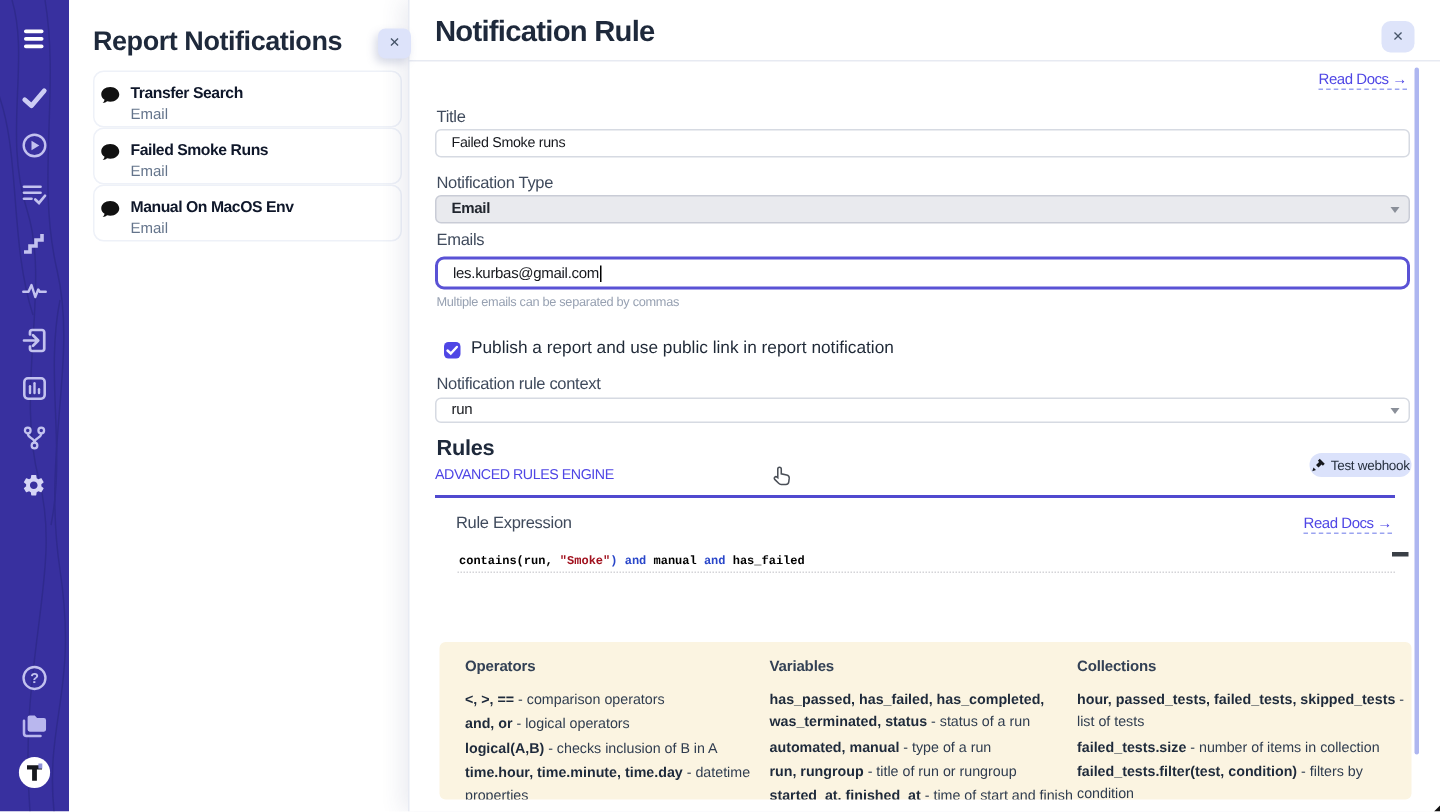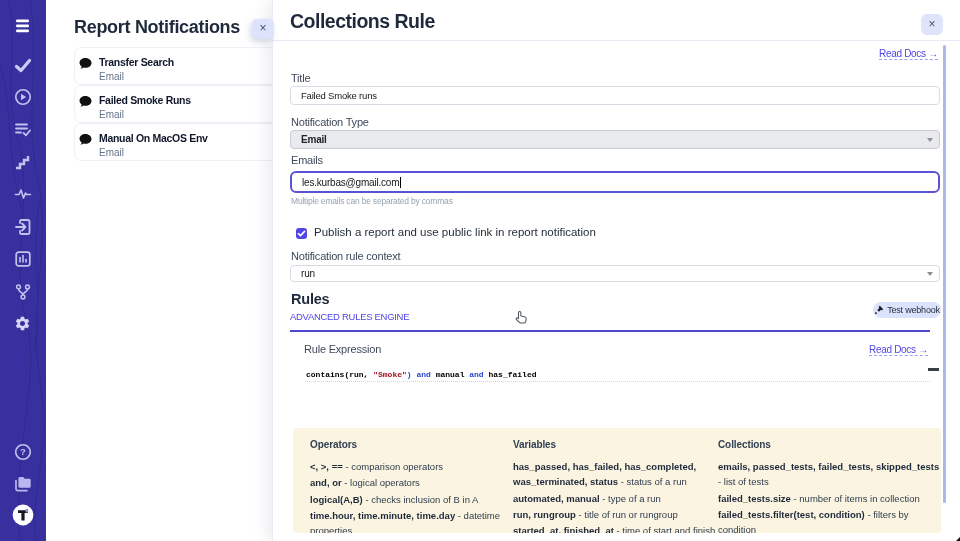--- a/index.html
+++ b/index.html
@@ -7,21 +7,21 @@
     font-family:"Liberation Sans", sans-serif; }
   #app { position:relative; width:960px; height:541px; overflow:hidden; }
 
   
   #sidebar { position:absolute; left:0; top:0; width:46px; height:541px;
     background:#38309f; overflow:hidden; }
   #sidebar svg.icn { position:absolute; left:14px; }
 
   
   #listpanel { position:absolute; left:46px; top:0; width:226px; height:541px;
-    background:#fff;margin-left:12px; }
+    background:#fff; }
   #listpanel h1 { position:absolute; left:16px; top:17px; font-size:18px;
     font-weight:bold; color:#1e293b; letter-spacing:-0.3px; white-space:nowrap; }
   .litem { position:absolute; left:16px; width:206px; height:38px;
     border:1px solid #eef1f8; border-radius:7px; background:#fff; }
   .litem .bub { position:absolute; left:2px; top:8px; }
   .litem .t { position:absolute; left:24px; top:8px; font-size:10.5px;
     font-weight:bold; color:#0f172a; letter-spacing:-0.3px; white-space:nowrap; }
   .litem .s { position:absolute; left:24px; top:23px; font-size:10px;
     color:#64748b; }
   #lclose { position:absolute; left:252px; top:19px; width:22px; height:20px;
@@ -192,21 +192,21 @@
             <path fill="#111" d="M12 3C6.9 3 3 6.2 3 10.2c0 2.3 1.3 4.3 3.3 5.6-.2 1-.8 2.4-1.9 3.3 1.8-.1 3.6-1 4.6-1.8.9.2 1.9.4 3 .4 5.1 0 9-3.2 9-7.2S17.1 3 12 3z"></path>
           </svg></span>
       <span class="t">Manual On MacOS Env</span>
         <span class="s">Email</span>
     </div>
   </div>
   <div id="lclose">×</div>
 
   <div id="drawer"></div>
   <div id="dhead-border"></div>
-  <div id="dtitle">Collections Rule</div>
+  <div id="dtitle">Notification Rule</div>
   <div id="dclose">×</div>
 
   <a class="rdocs" style="left:879px; top:48px;">Read Docs →</a>
 
   <div class="lbl" style="top:72px">Title</div>
   <div class="inp" style="top:86px; height:19px;">Failed Smoke runs</div>
 
   <div class="lbl" style="top:116px">Notification Type</div>
   <div class="inp" style="top:130px; height:19px; background:#e9eaee; border-color:#c9ccd6; font-weight:bold; font-size:10px; color:#21262e;">Email
     <span class="sel-arrow" style="right:6px; top:7px;"></span>
@@ -256,21 +256,21 @@
     </div>
     <div class="ycol" style="left:220px; width:204px;">
       <h4>Variables</h4>
       <p><b>has_passed, has_failed, has_completed, was_terminated, status</b> - status of a run</p>
       <p><b>automated, manual</b> - type of a run</p>
       <p><b>run, rungroup</b> - title of run or rungroup</p>
       <p><b>started_at, finished_at</b> - time of start and finish</p>
     </div>
     <div class="ycol" style="left:425px; width:222px;">
       <h4>Collections</h4>
-      <p><b>emails, passed_tests, failed_tests, skipped_tests</b> - list of tests</p>
+      <p><b>hour, passed_tests, failed_tests, skipped_tests</b> - list of tests</p>
       <p><b>failed_tests.size</b> - number of items in collection</p>
       <p><b>failed_tests.filter(test, condition)</b> - filters by condition</p>
     </div>
   </div>
 
   <div id="sbar"></div>
   <div id="corner"></div>
 </div>
 
 </body></html>

